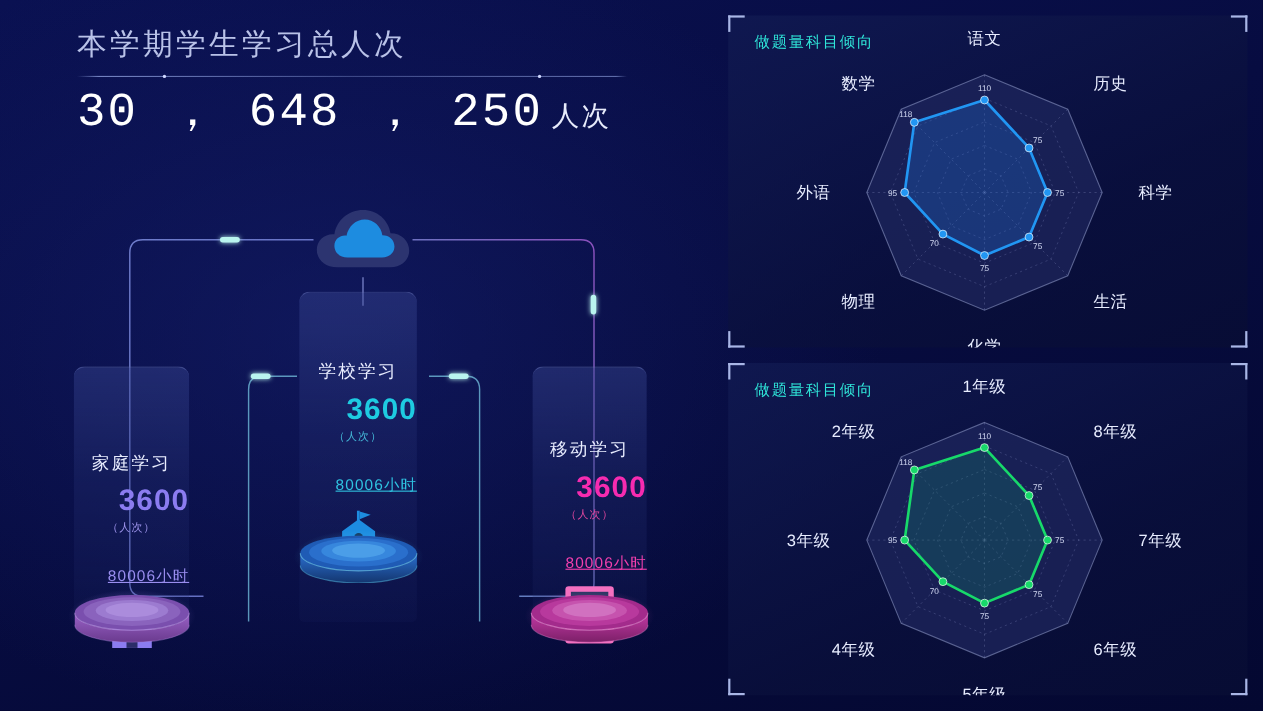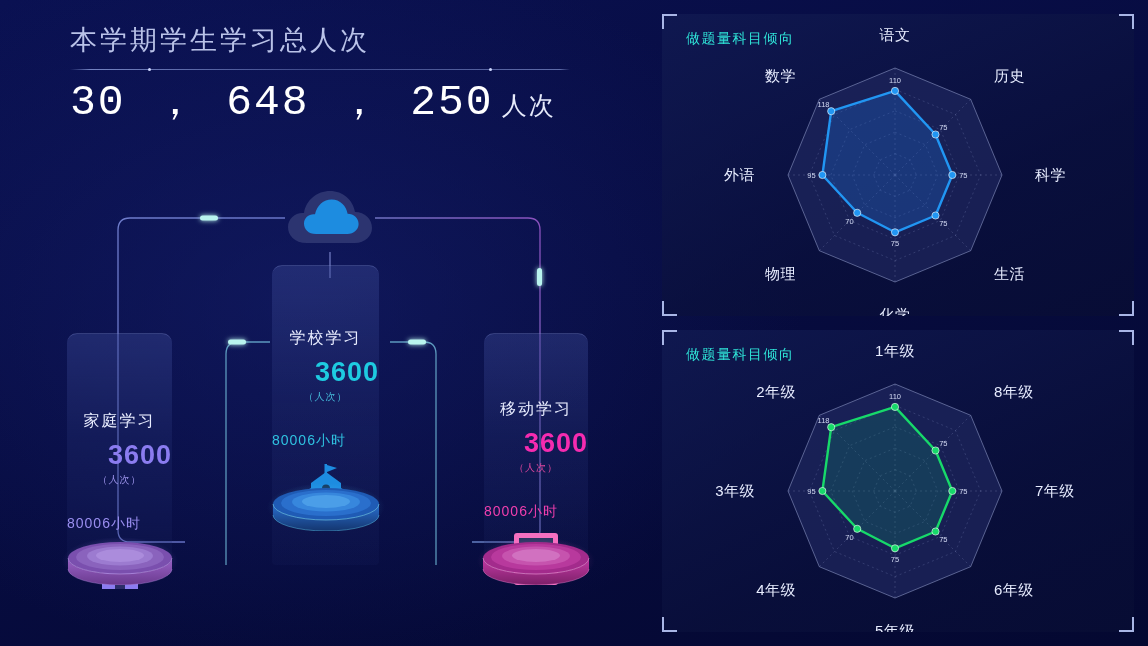--- a/index.html
+++ b/index.html
@@ -55,21 +55,21 @@
     background: linear-gradient(180deg, rgba(60,74,150,0.42) 0%, rgba(40,52,120,0.30) 45%, rgba(30,40,100,0.16) 100%);
     border-top: 1px solid rgba(150,165,235,0.28);
     overflow: hidden;
   }
   .pillar .glass::after{
     content:""; position:absolute; left:0; right:0; bottom:0; height:45%;
   }
   .p-label { position: relative; text-align: center; font-size: 16px; color: #e9edff; letter-spacing: 2px; }
   .p-num { position: relative; text-align: right; font-size: 27px; font-weight: bold; letter-spacing: 1px; }
   .p-numunit { position: relative; text-align: center; font-size: 10px; letter-spacing: 1px; }
-  .p-hours { position: relative; text-align: left; font-size: 14px; letter-spacing: 1px; }
+  .p-hours { position: relative; text-align: right; font-size: 14px; letter-spacing: 1px; text-decoration: underline; }
   .p-icon { position: relative; display: flex; justify-content: center; }
   .p-base { position: absolute; left: 50%; transform: translateX(-50%); }
 
   
   .panel {
     position: absolute;
     background: linear-gradient(155deg, rgba(17,26,82,0.80) 0%, rgba(10,16,60,0.72) 60%, rgba(8,13,52,0.80) 100%);
     border-radius: 10px;
   }
   .panel-inner { position: absolute; inset: 8px; border-radius: 8px; overflow: hidden; }

